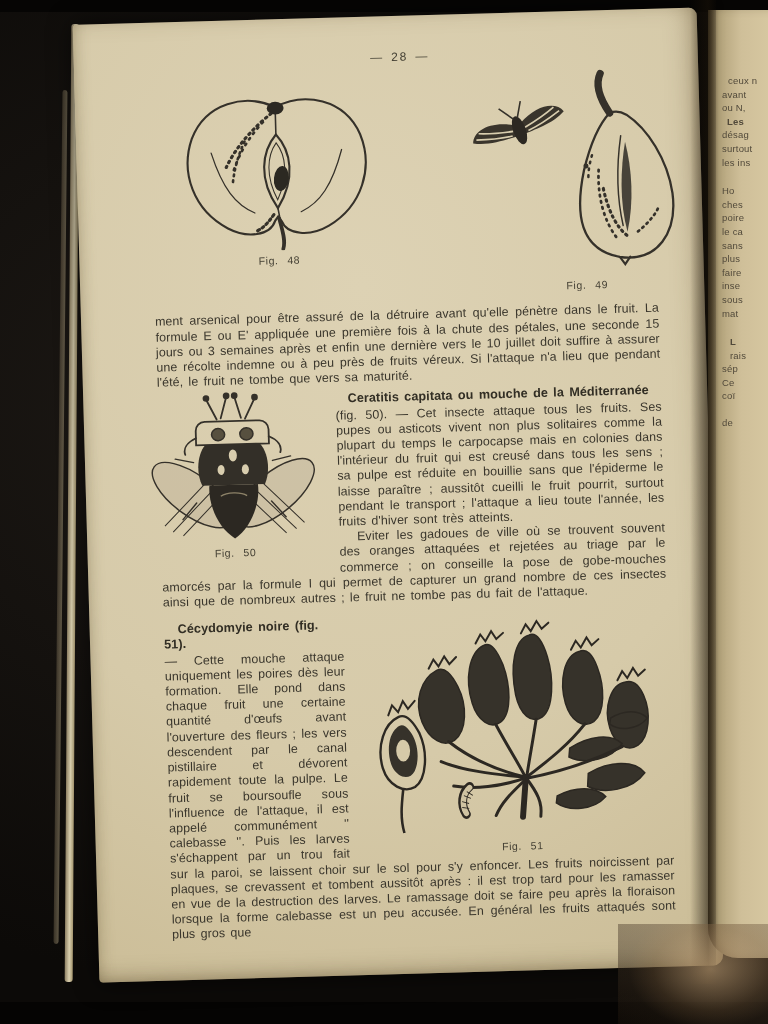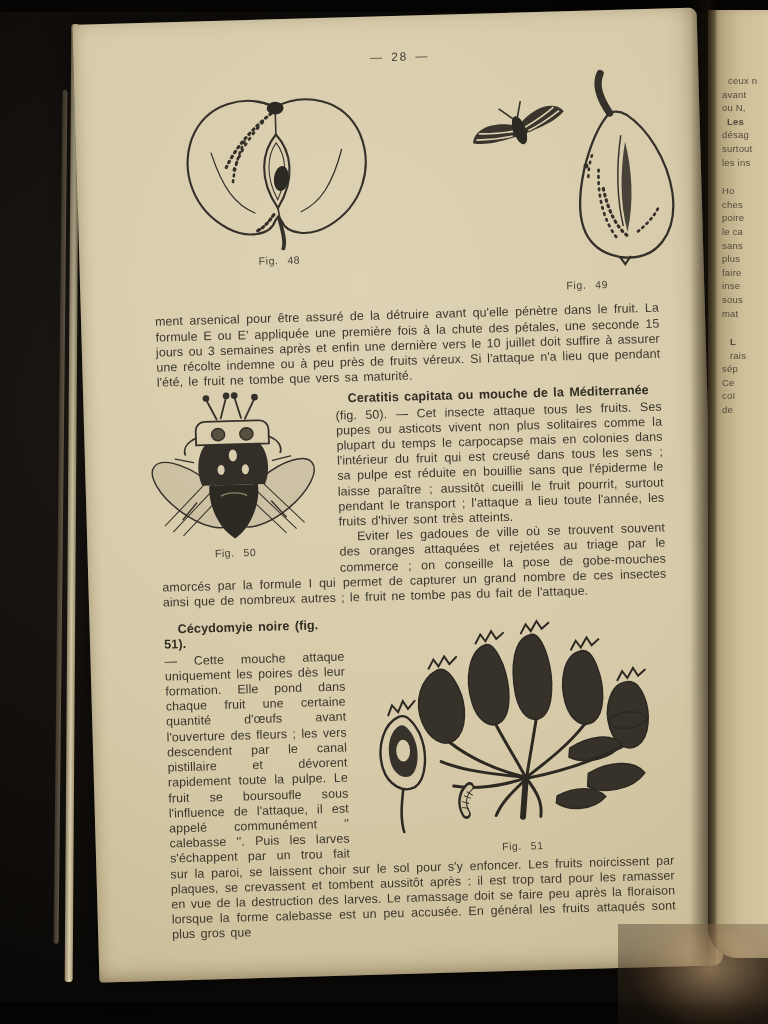--- a/index.html
+++ b/index.html
@@ -56,21 +56,21 @@
     box-shadow:inset 10px 0 14px -8px rgba(40,30,15,.7);
     border-radius:0 0 0 30px;
   }
   .adjacent-text{padding:64px 0 0 14px;font-size:9.5px;line-height:13.6px;
     color:#51493a;letter-spacing:.2px;white-space:nowrap;}
   .frag:nth-child(1){margin-left:6px;}
   .frag:nth-child(4){margin-left:5px;font-weight:bold;}
   .frag:nth-child(8){margin-top:15px;font-weight:normal;}
   .frag:nth-child(18){margin-top:15px;margin-left:8px;font-weight:bold;}
   .frag:nth-child(19){margin-left:8px;}
-  .frag:nth-child(23){margin-left:0px;}
+  .frag:nth-child(23){margin-left:0px;margin-top:13px;}
   
   .artifact{
     position:absolute;right:0;bottom:0;width:150px;height:100px;z-index:6;
     background:
       radial-gradient(55% 60% at 62% 45%, rgba(205,170,125,.55), rgba(120,90,55,.25) 70%, rgba(40,28,16,.15)),
       linear-gradient(200deg, rgba(150,125,95,.35), rgba(20,14,8,.4));
   }
   .gutter-shadow{position:absolute;right:52px;top:0;bottom:40px;width:26px;z-index:3;
     background:linear-gradient(90deg, rgba(0,0,0,0), rgba(25,18,8,.55) 70%, rgba(15,10,5,.2));}
 </style>

